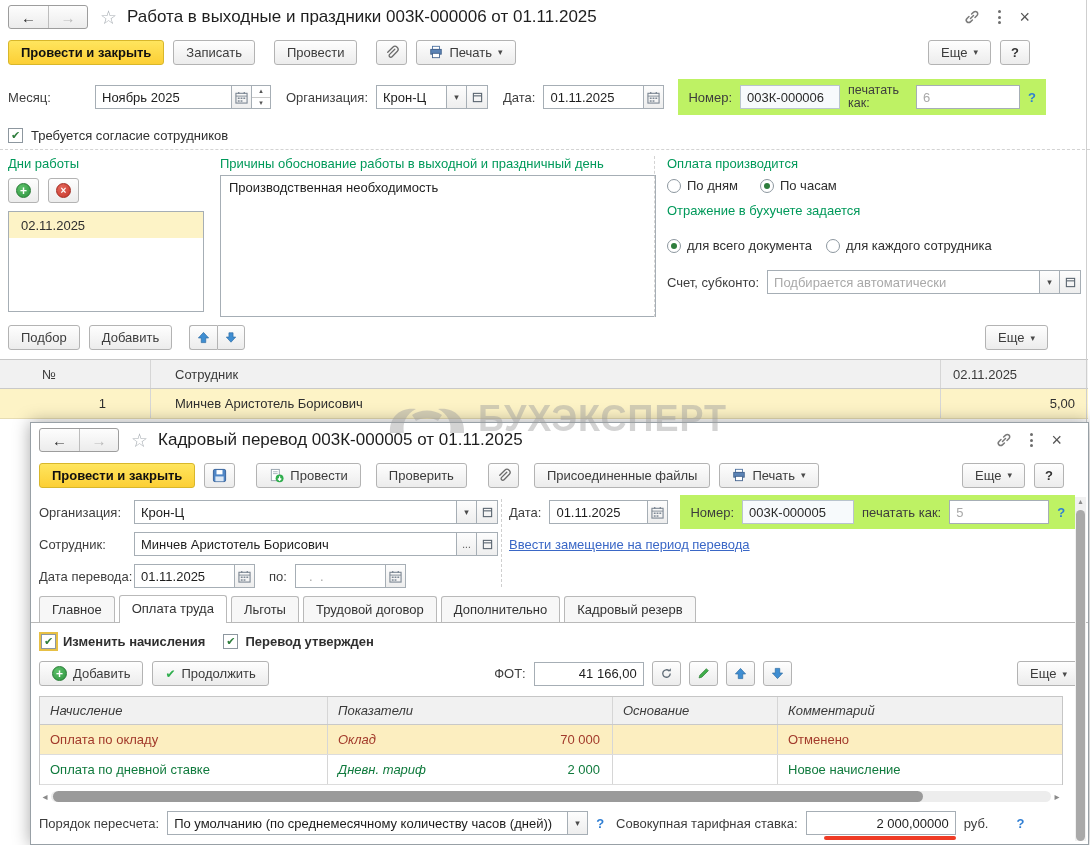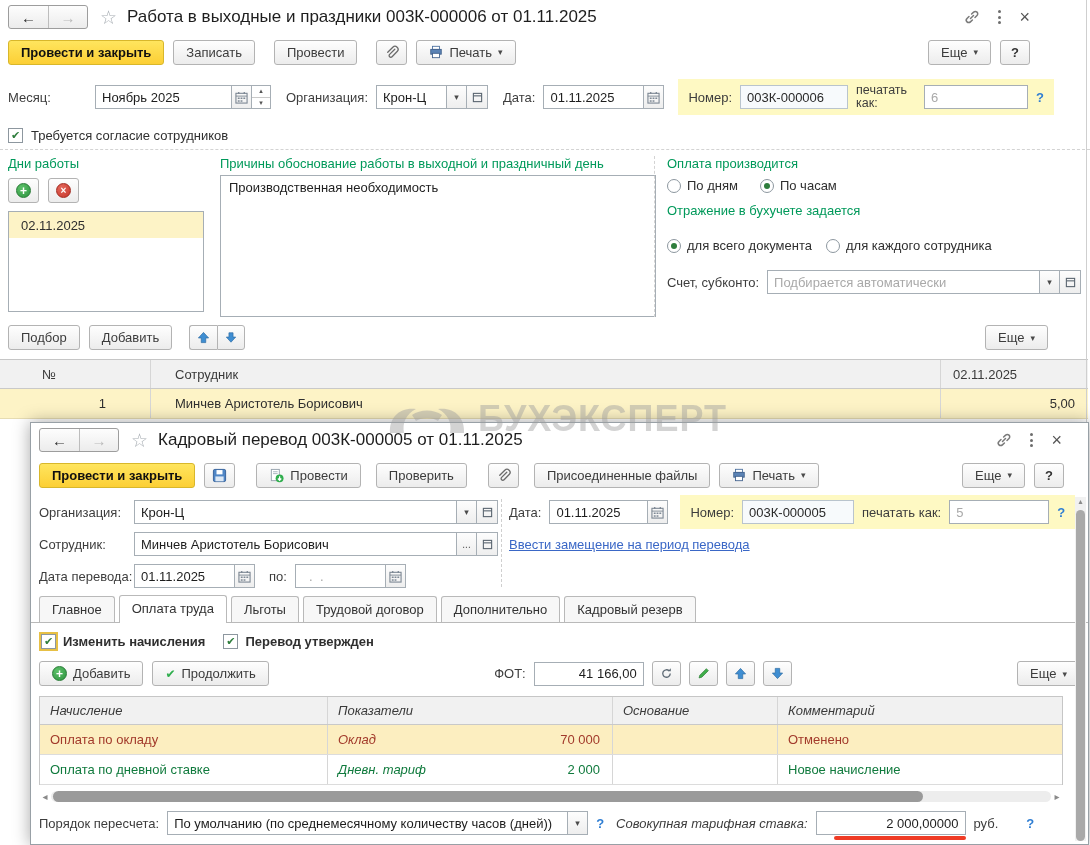--- a/index.html
+++ b/index.html
@@ -44,21 +44,21 @@
   .fld::placeholder { color:#a9a9a9; }
   .fld[disabled] { background:#f7fafc; color:#2a2a2a; border-color:#b9c4cd; }
   .fld.right { text-align:right; }
   .fgroup { display:flex; align-items:stretch; }
   .fgroup .fld { border-right:none; }
   .fbtn { width:21px; border:1px solid #a6aeb5; background:linear-gradient(#fdfdfd,#eeeeee); display:flex; align-items:center; justify-content:center; }
   .fbtn + .fbtn { border-left:none; }
   .spinner { width:19px; border:1px solid #a6aeb5; border-left:none; display:flex; flex-direction:column; }
   .spinner span { flex:1; display:flex; align-items:center; justify-content:center; font-size:7px; color:#555; }
   .spinner span:first-child { border-bottom:1px solid #c9c9c9; }
-  .bluepanel { display:flex; align-items:center; gap:8px; background:#fef9c3; padding:5px 10px; }
+  .bluepanel { display:flex; align-items:center; gap:8px; background:#bef264; padding:5px 10px; }
   .help { color:#2f7ed3; font-weight:bold; }
 
   .cb { width:15px; height:15px; border:1px solid #8d979f; background:#fff; display:inline-flex; align-items:center; justify-content:center; font-size:11px; color:#2e7d3c; font-weight:bold; flex:none; }
   .cb.focus { outline:2px solid #e7c045; }
   .radio { width:14px; height:14px; border:1px solid #8d979f; border-radius:50%; background:#fff; position:relative; flex:none; }
   .radio.on::after { content:""; position:absolute; inset:3px; border-radius:50%; background:#2e7d3c; }
   .optrow { display:flex; align-items:center; gap:6px; }
 
   .greenlbl { color:#00995a; }
   .linktext { color:#3a67c6; text-decoration:underline; white-space:nowrap; }
@@ -264,21 +264,21 @@
                 <rect x="6" y="7" width="2" height="1.6"></rect>
                 <rect x="9" y="7" width="2" height="1.6"></rect>
                 <rect x="3" y="10" width="2" height="1.6"></rect>
                 <rect x="6" y="10" width="2" height="1.6"></rect>
               </g>
             </svg>
         </div>
       </div>
       <div class="bluepanel" style="margin-left:14px;">
         <span class="lbl">Номер:</span>
-        <input class="fld" disabled="" style="width: 108px;" value="003К-000006">
+        <input class="fld" disabled="" style="width: 100px;" value="003К-000006">
         <span class="lbl" style="width:60px; font-size:12.5px; line-height:1.05; white-space:normal;">печатать как:</span>
         <input class="fld" style="width: 104px;" readonly="" placeholder="6">
         <span class="help">?</span>
       </div>
     </div>
 
     <div style="display:flex; align-items:center; gap:8px; margin:13px 0 0 8px;">
       <span class="cb">
           <span>✔</span>
         </span>
@@ -685,21 +685,21 @@
 
     <div class="w2footer">
       <span class="lbl">Порядок пересчета:</span>
       <div class="fgroup">
         <input class="fld" style="width: 400px;" readonly="" value="По умолчанию (по среднемесячному количеству часов (дней))">
         <div class="fbtn">
             <span class="caret">▾</span>
           </div>
       </div>
       <span class="help">?</span>
-      <span class="lbl" style="margin-left:4px;font-style:italic;">Совокупная тарифная ставка:</span>
+      <span class="lbl" style="margin-left:4px;">Совокупная тарифная ставка:</span>
       <div class="ratewrap">
         <input class="fld right" style="width: 150px;" readonly="" value="2 000,00000">
         <div class="redline"></div>
       </div>
       <span class="lbl">руб.</span>
       <span class="help" style="margin-left:20px;">?</span>
     </div>
 
     <div class="vsb">
       <span class="up">▴</span>

